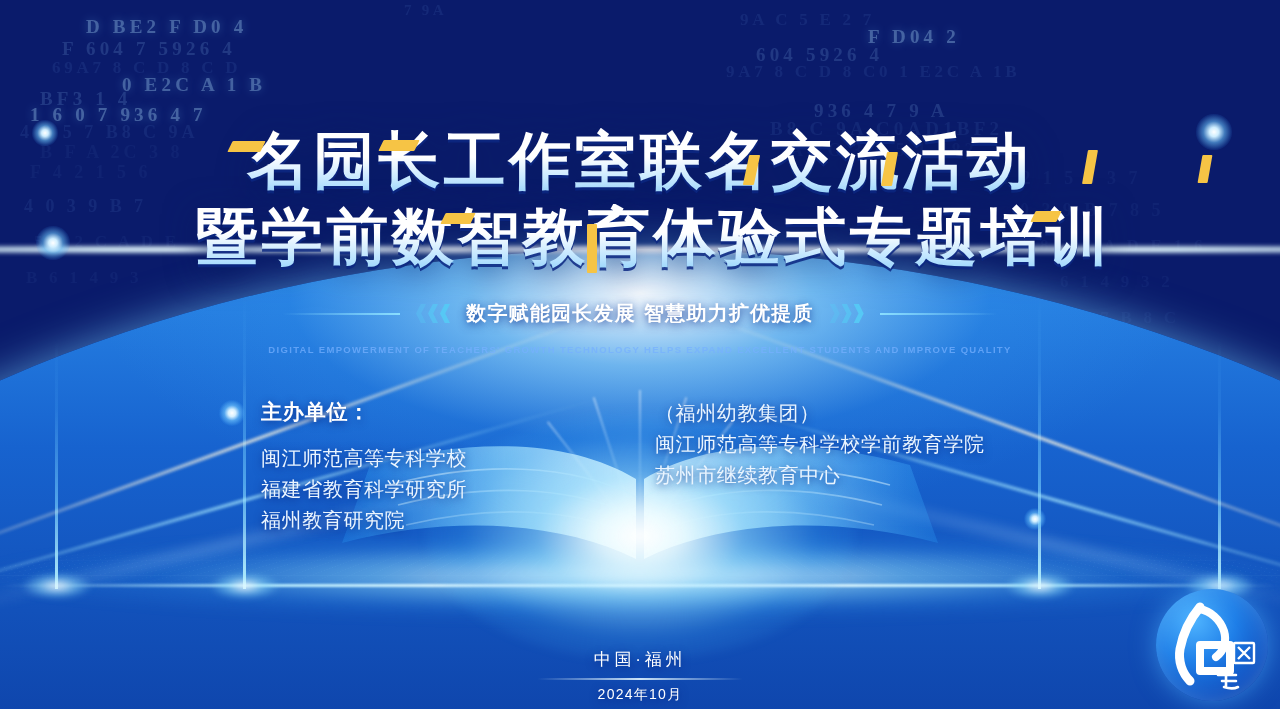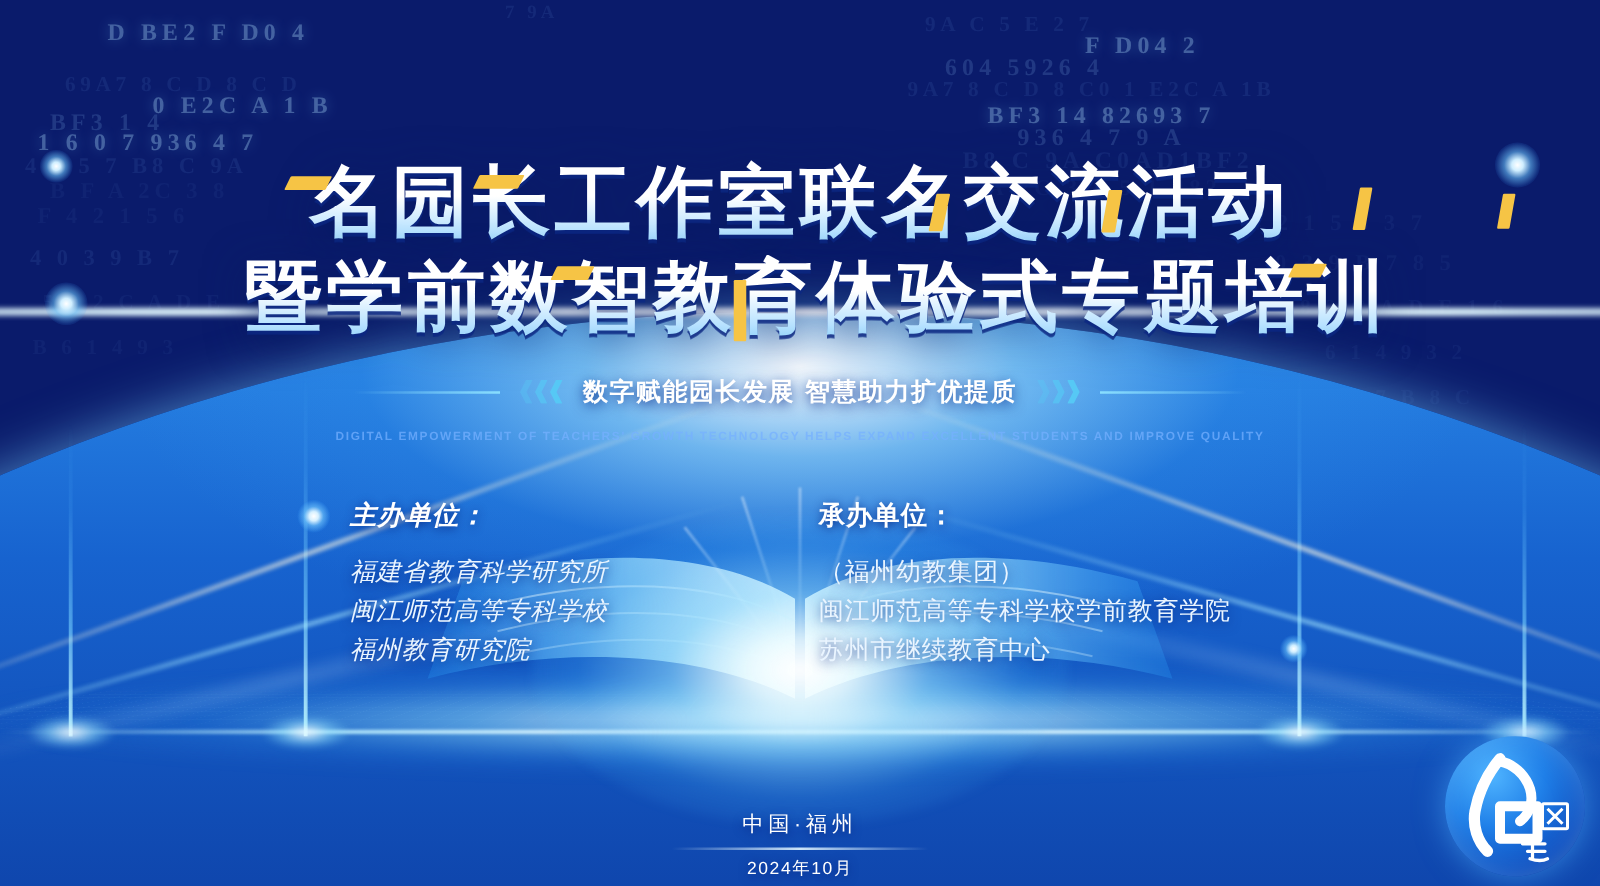--- a/index.html
+++ b/index.html
@@ -166,21 +166,21 @@
   }
   .subtitle-en {
     position:absolute; top:344px; left:0; width:100%; text-align:center;
     font-size:9.5px; font-weight:700; letter-spacing:.14em;
     color:rgba(118,176,255,.72);
     white-space:nowrap;
   }
 
   .orgs { position:absolute; top:398px; left:0; width:100%; }
   .org { position:absolute; }
-  .org.host { left:280px;font-style:italic; }
+  .org.host { left:261px; }
   .org.co   { left:655px; }
   .org-head {
     font-size:21px; font-weight:700; color:#ffffff; letter-spacing:.04em;
     text-shadow:0 2px 8px rgba(8,38,130,.9);
     margin-bottom:17px;
   }
   .org-line {
     font-size:20px; color:#eaf5ff; letter-spacing:.03em; line-height:1.55;
     text-shadow:0 2px 9px rgba(8,38,130,.85);
     white-space:nowrap;
@@ -214,35 +214,35 @@
   .logo svg { position:absolute; inset:0; width:100%; height:100%; }
 </style>
 </head>
 <body>
 
 <div class="stage">
 
   <div class="codefield" id="codefield">
       <div class="coderow dim" style="left: 404px; top: 2px; font-size: 15px;">7    9A</div>
       <div class="coderow bright" style="left: 86px; top: 16px; font-size: 19px;">D  BE2  F D0 4</div>
+      <div class="coderow" style="left: 62px; top: 38px; font-size: 19px;">F 604 7  5926 4</div>
       <div class="coderow dim" style="left: 52px; top: 58px; font-size: 17px;">69A7  8 C  D  8  C   D</div>
       <div class="coderow bright" style="left: 122px; top: 74px; font-size: 19px;">0  E2C A  1 B</div>
       <div class="coderow" style="left: 40px; top: 88px; font-size: 19px;">BF3 1 4</div>
       <div class="coderow bright" style="left: 30px; top: 104px; font-size: 19px;">1  6 0  7  936  4 7</div>
       <div class="coderow dim" style="left: 20px; top: 122px; font-size: 18px;">4   8   5   7   B8  C 9A</div>
       <div class="coderow faint" style="left: 40px; top: 142px; font-size: 18px;">B   F   A  2C  3   8</div>
       <div class="coderow faint" style="left: 30px; top: 162px; font-size: 18px;">F   4   2   1 5    6</div>
       <div class="coderow dim" style="left: 24px; top: 196px; font-size: 18px;">4   0   3   9   B   7</div>
       <div class="coderow faint" style="left: 34px; top: 232px; font-size: 17px;">5  8  2  C  A  D  E</div>
       <div class="coderow faint" style="left: 26px; top: 268px; font-size: 17px;">B  6  1  4  9  3</div>
       <div class="coderow dim" style="left: 740px; top: 10px; font-size: 17px;">9A  C  5  E  2  7</div>
       <div class="coderow bright" style="left: 868px; top: 26px; font-size: 19px;">F D04 2</div>
       <div class="coderow" style="left: 756px; top: 44px; font-size: 19px;">604  5926 4</div>
       <div class="coderow dim" style="left: 726px; top: 62px; font-size: 17px;">9A7 8  C  D  8  C0  1 E2C A 1B</div>
-      <div class="coderow bright" style="left: 790px; top: 82px; font-size: 19px;">BF3 14  82693 7</div>
       <div class="coderow" style="left: 814px; top: 100px; font-size: 19px;">936  4 7  9   A</div>
       <div class="coderow dim" style="left: 770px; top: 118px; font-size: 19px;">B8 C 9A  C0AD1BF2</div>
       <div class="coderow faint" style="left: 790px; top: 140px; font-size: 18px;">A 2C 3 8  5 1 482</div>
       <div class="coderow faint" style="left: 1000px; top: 168px; font-size: 18px;">4 2 1 5  6  3 7</div>
       <div class="coderow faint" style="left: 1020px; top: 200px; font-size: 18px;">0 3 9 B 7  8 5</div>
       <div class="coderow faint" style="left: 1040px; top: 236px; font-size: 17px;">8 2 C A D E  1 6</div>
       <div class="coderow faint" style="left: 1060px; top: 272px; font-size: 17px;">6 1 4 9 3 2</div>
       <div class="coderow faint" style="left: 1080px; top: 308px; font-size: 17px;">5 7 B 8 C</div>
       <div class="coderow faint" style="left: 1030px; top: 378px; font-size: 16px;">4 8 2</div>
       <div class="coderow faint" style="left: 1010px; top: 402px; font-size: 16px;">6   2 7</div>
@@ -338,27 +338,26 @@
       <div class="sub-rule right"></div>
     </div>
 
     <div class="subtitle-en">DIGITAL EMPOWERMENT OF TEACHERS' GROWTH TECHNOLOGY HELPS EXPAND EXCELLENT STUDENTS AND IMPROVE QUALITY</div>
 
     <div class="orgs">
 
       <div class="org host">
         <div class="org-dot"></div>
         <div class="org-head">主办单位：</div>
+        <div class="org-line">闽江师范高等专科学校</div>
         <div class="org-line">福建省教育科学研究所</div>
-        <div class="org-line">闽江师范高等专科学校</div>
         <div class="org-line">福州教育研究院</div>
       </div>
 
       <div class="org co">
-        <div class="org-head">承办单位：</div>
         <div class="org-line">（福州幼教集团）</div>
         <div class="org-line">闽江师范高等专科学校学前教育学院</div>
         <div class="org-line">苏州市继续教育中心</div>
       </div>
 
     </div>
 
     <div class="footer">
       <div class="place">中国·福州</div>
       <div class="fline"></div>

